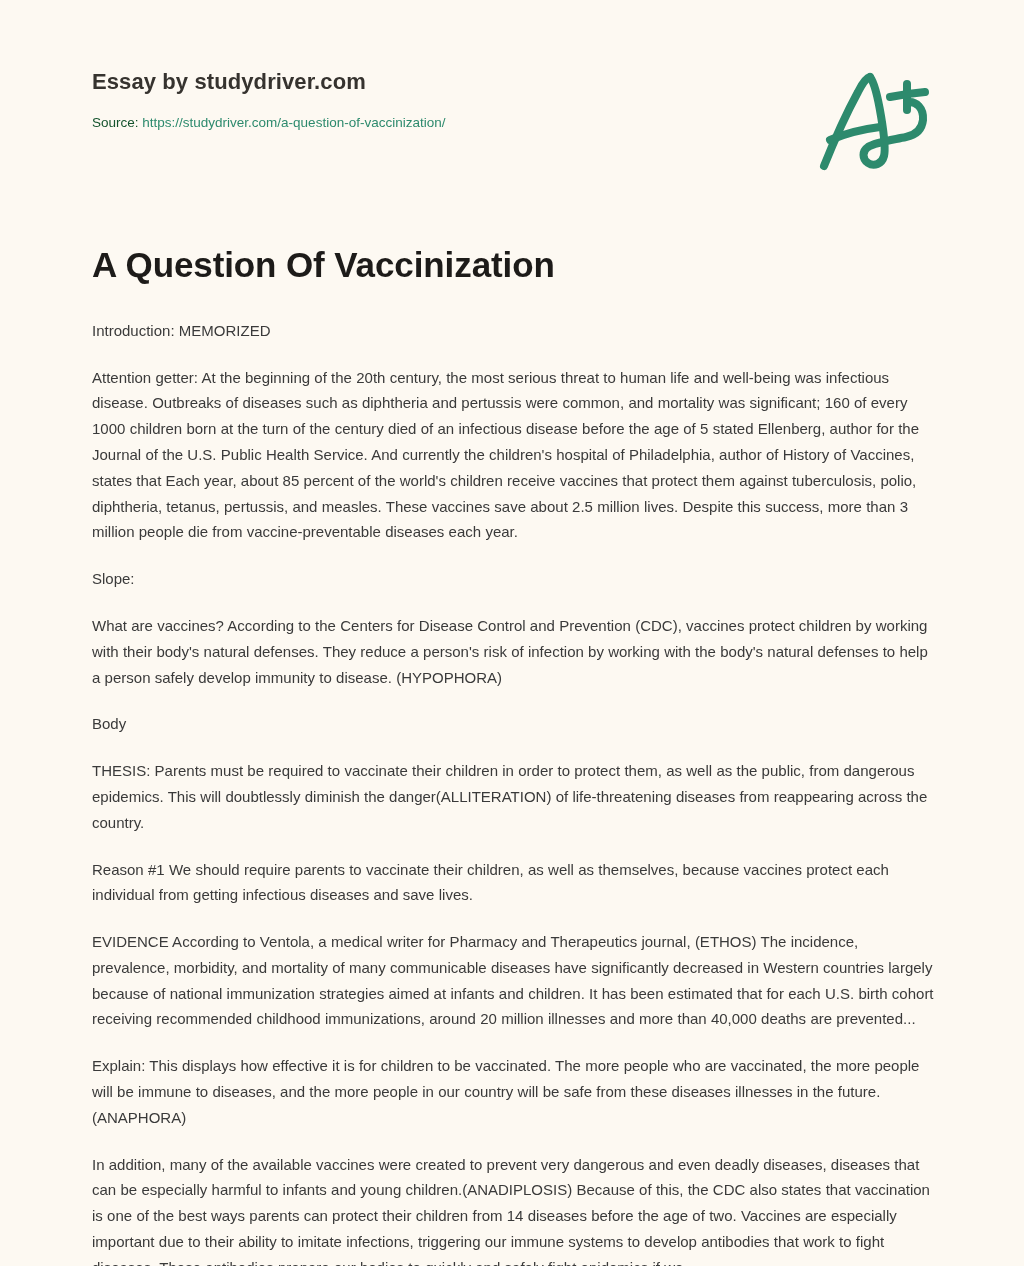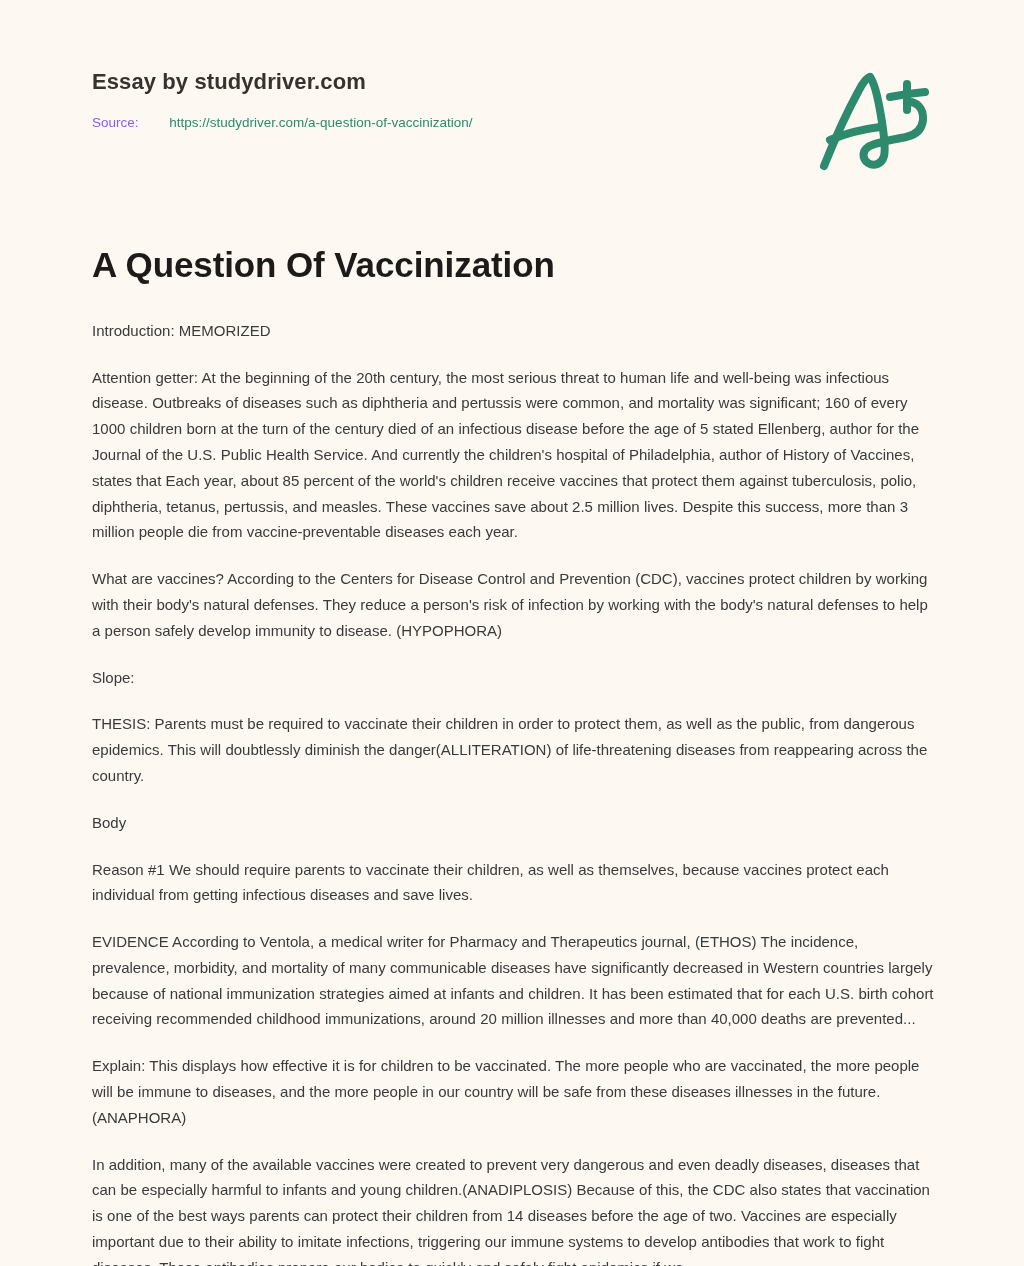--- a/index.html
+++ b/index.html
@@ -51,27 +51,26 @@
 
   .source-line {
     margin-top: 17px;
     font-size: 13.5px;
     color: #7d7870;
     line-height: 1.4;
     white-space: nowrap;
   }
 
   .source-label {
-    color: #8b5cf6;
+    color: #14532d;
   }
 
   .source-url {
     color: #2d8a6d;
     text-decoration: none;
-    margin-left: 27px;
   }
 
   .logo {
     position: absolute;
     left: 812px;
     top: 68px;
     width: 128px;
     height: 104px;
   }
   .logo svg {
@@ -147,24 +146,24 @@
     </div>
 
   </div>
 
   <div class="article">
     <h1 class="article-title">A Question Of Vaccinization</h1>
 
     <div class="article-body">
       <p>Introduction: MEMORIZED</p>
       <p>Attention getter: At the beginning of the 20th century, the most serious threat to human life and well-being was infectious disease. Outbreaks of diseases such as diphtheria and pertussis were common, and mortality was significant; 160 of every 1000 children born at the turn of the century died of an infectious disease before the age of 5 stated Ellenberg, author for the Journal of the U.S. Public Health Service. And currently the children's hospital of Philadelphia, author of History of Vaccines, states that Each year, about 85 percent of the world's children receive vaccines that protect them against tuberculosis, polio, diphtheria, tetanus, pertussis, and measles. These vaccines save about 2.5 million lives. Despite this success, more than 3 million people die from vaccine-preventable diseases each year.</p>
+      <p>Slope:</p>
       <p>What are vaccines? According to the Centers for Disease Control and Prevention (CDC), vaccines protect children by working with their body's natural defenses. They reduce a person's risk of infection by working with the body's natural defenses to help a person safely develop immunity to disease. (HYPOPHORA)</p>
-      <p>Slope:</p>
+      <p>Body</p>
       <p>THESIS: Parents must be required to vaccinate their children in order to protect them, as well as the public, from dangerous epidemics. This will doubtlessly diminish the danger(ALLITERATION)  of life-threatening diseases from reappearing across the country.</p>
-      <p>Body</p>
       <p>Reason #1 We should require parents to vaccinate their children, as well as themselves, because vaccines protect each individual from getting infectious diseases and save lives.</p>
       <p>EVIDENCE According to Ventola, a medical writer for Pharmacy and Therapeutics journal, (ETHOS) The incidence, prevalence, morbidity, and mortality of many communicable diseases have significantly decreased in Western countries largely because of national immunization strategies aimed at infants and children. It has been estimated that for each U.S. birth cohort receiving recommended childhood immunizations, around 20 million illnesses and more than 40,000 deaths are prevented...</p>
       <p>Explain: This displays how effective it is for children to be vaccinated. The more people who are vaccinated, the more people will be immune to diseases, and the more people in our country will be safe from these diseases illnesses in the future.(ANAPHORA)</p>
       <p>In addition, many of the available vaccines were created to prevent very dangerous and even deadly diseases, diseases that can be especially harmful to infants and young children.(ANADIPLOSIS) Because of this, the CDC also states that vaccination is one of the best ways parents can protect their children from 14 diseases before the age of two. Vaccines are especially important due to their ability to imitate infections, triggering our immune systems to develop antibodies that work to fight diseases. These antibodies prepare our bodies to quickly and safely fight epidemics if we</p>
     </div>
   </div>
 
 </div>
 
 </body></html>

